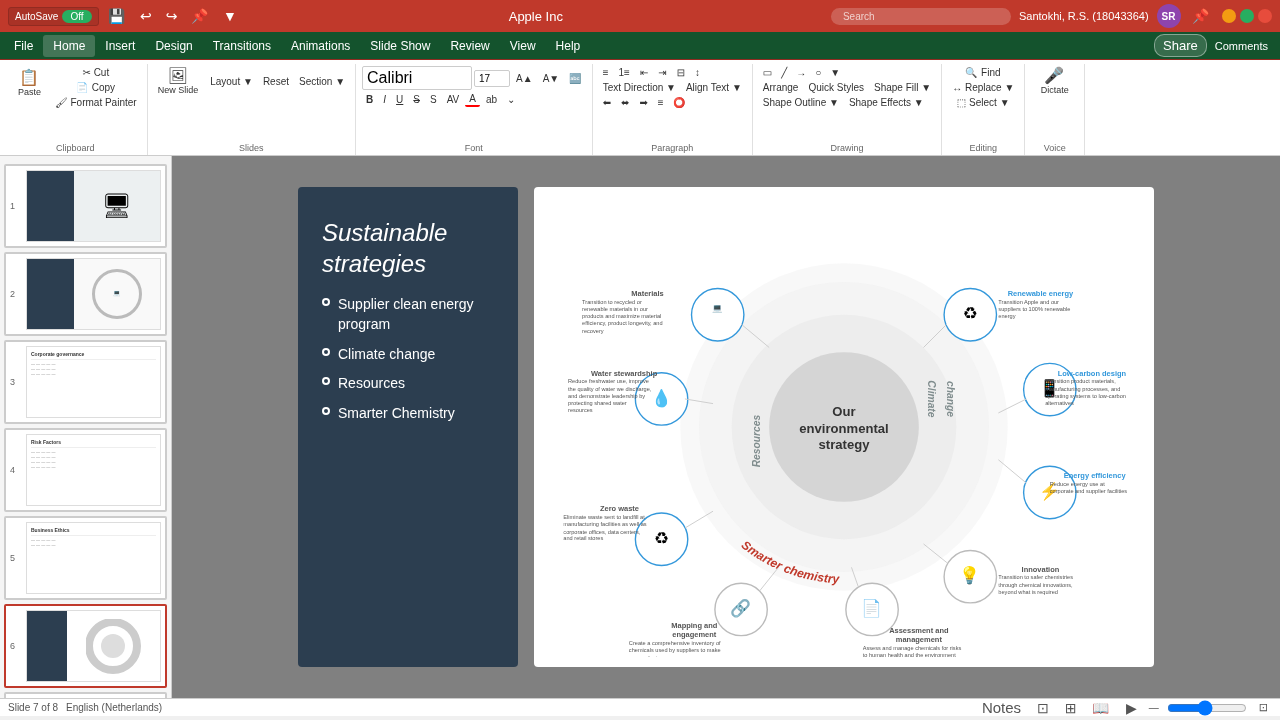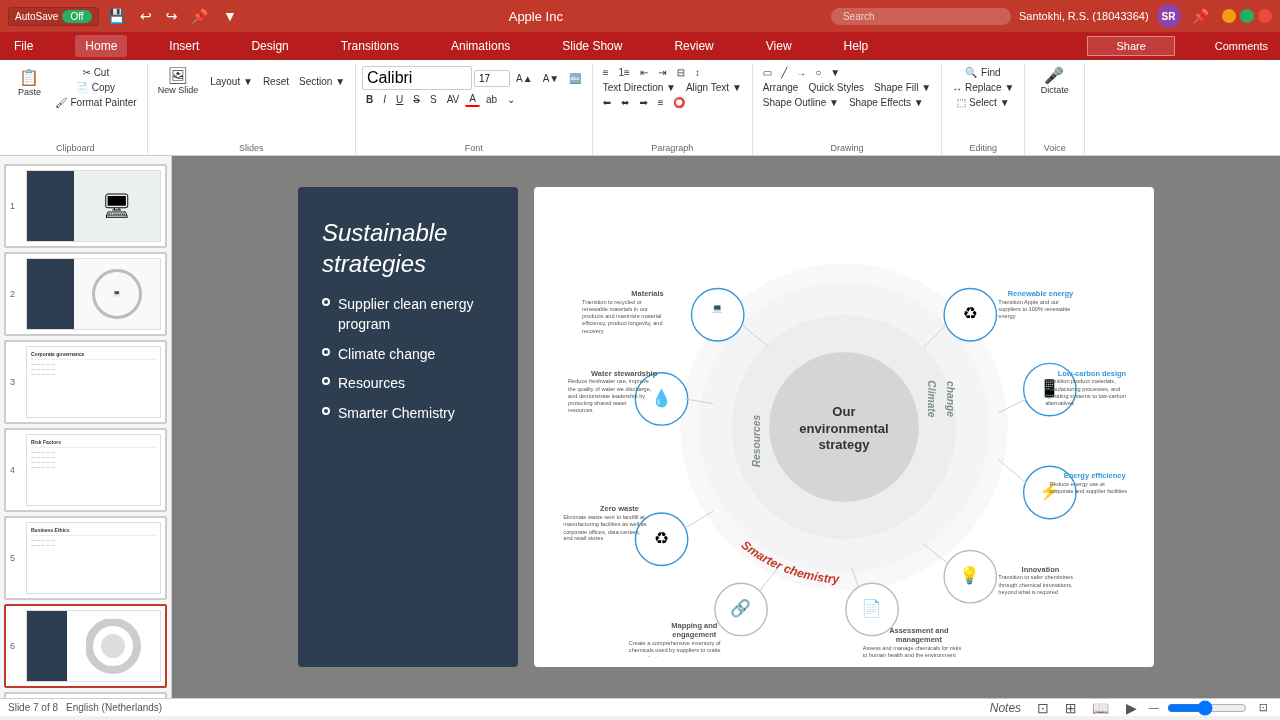--- a/index.html
+++ b/index.html
@@ -25,30 +25,29 @@
     .btn-max { background: #27ae60; }
     .window-controls { display: flex; gap: 4px; align-items: center; }
     .icon-btn { background: none; border: none; color: white; cursor: pointer; font-size: 14px; padding: 2px 4px; }
     .search-bar { background: rgba(255,255,255,0.2); border: none; border-radius: 14px; padding: 3px 12px; color: white; font-size: 10px; width: 180px; }
     .search-bar::placeholder { color: rgba(255,255,255,0.7); }
     .user-avatar { width: 24px; height: 24px; border-radius: 50%; background: #8e44ad; display: flex; align-items: center; justify-content: center; font-size: 10px; font-weight: bold; }
 
     
     #menubar {
       height: 28px;
-      background: #b91c1c;
+      background: #14532d;
       display: flex;
       align-items: center;
       padding: 0 4px;
       border-bottom: 1px solid #922b21;
-      gap: 32px;
     }
     .menu-item { color: white; padding: 4px 10px; font-size: 12px; cursor: pointer; border-radius: 3px; }
     .menu-item:hover, .menu-item.active { background: rgba(255,255,255,0.2); }
-    .share-btn { margin-left: auto; background: rgba(255,255,255,0.15); border: 1px solid rgba(255,255,255,0.4); color: white; padding: 3px 28px; border-radius: 1px; font-size: 11px; cursor: pointer; }
+    .share-btn { margin-left: auto; background: rgba(255,255,255,0.15); border: 1px solid rgba(255,255,255,0.4); color: white; padding: 3px 8px; border-radius: 10px; font-size: 13px; cursor: pointer; }
     .comments-btn { color: white; padding: 3px 8px; font-size: 11px; cursor: pointer; }
 
     
     #ribbon {
       height: 96px;
       background: #fff;
       border-bottom: 1px solid #ccc;
       display: flex;
       flex-direction: column;
     }
@@ -573,21 +572,21 @@
         </foreignObject>
       </svg>
     </div>
   </div>
 </div>
 
 <div id="statusbar">
   <span>Slide 7 of 8</span>
   <span>English (Netherlands)</span>
   <div class="status-right">
-    <button class="icon-btn" style="color:#555; font-size:12px;font-style:italic;">Notes</button>
+    <button class="icon-btn" style="color:#555; font-size:15px;">Notes</button>
     <button class="icon-btn" style="color:#555; font-size:14px;">⊡</button>
     <button class="icon-btn" style="color:#555; font-size:14px;">⊞</button>
     <button class="icon-btn" style="color:#555; font-size:14px;">📖</button>
     <button class="icon-btn" style="color:#555; font-size:14px;">▶</button>
     <span>—</span>
     <input type="range" min="10" max="200" value="100" style="width: 80px;">
     <button class="icon-btn" style="color:#555; font-size:11px;">⊡</button>
   </div>
 </div>
 

